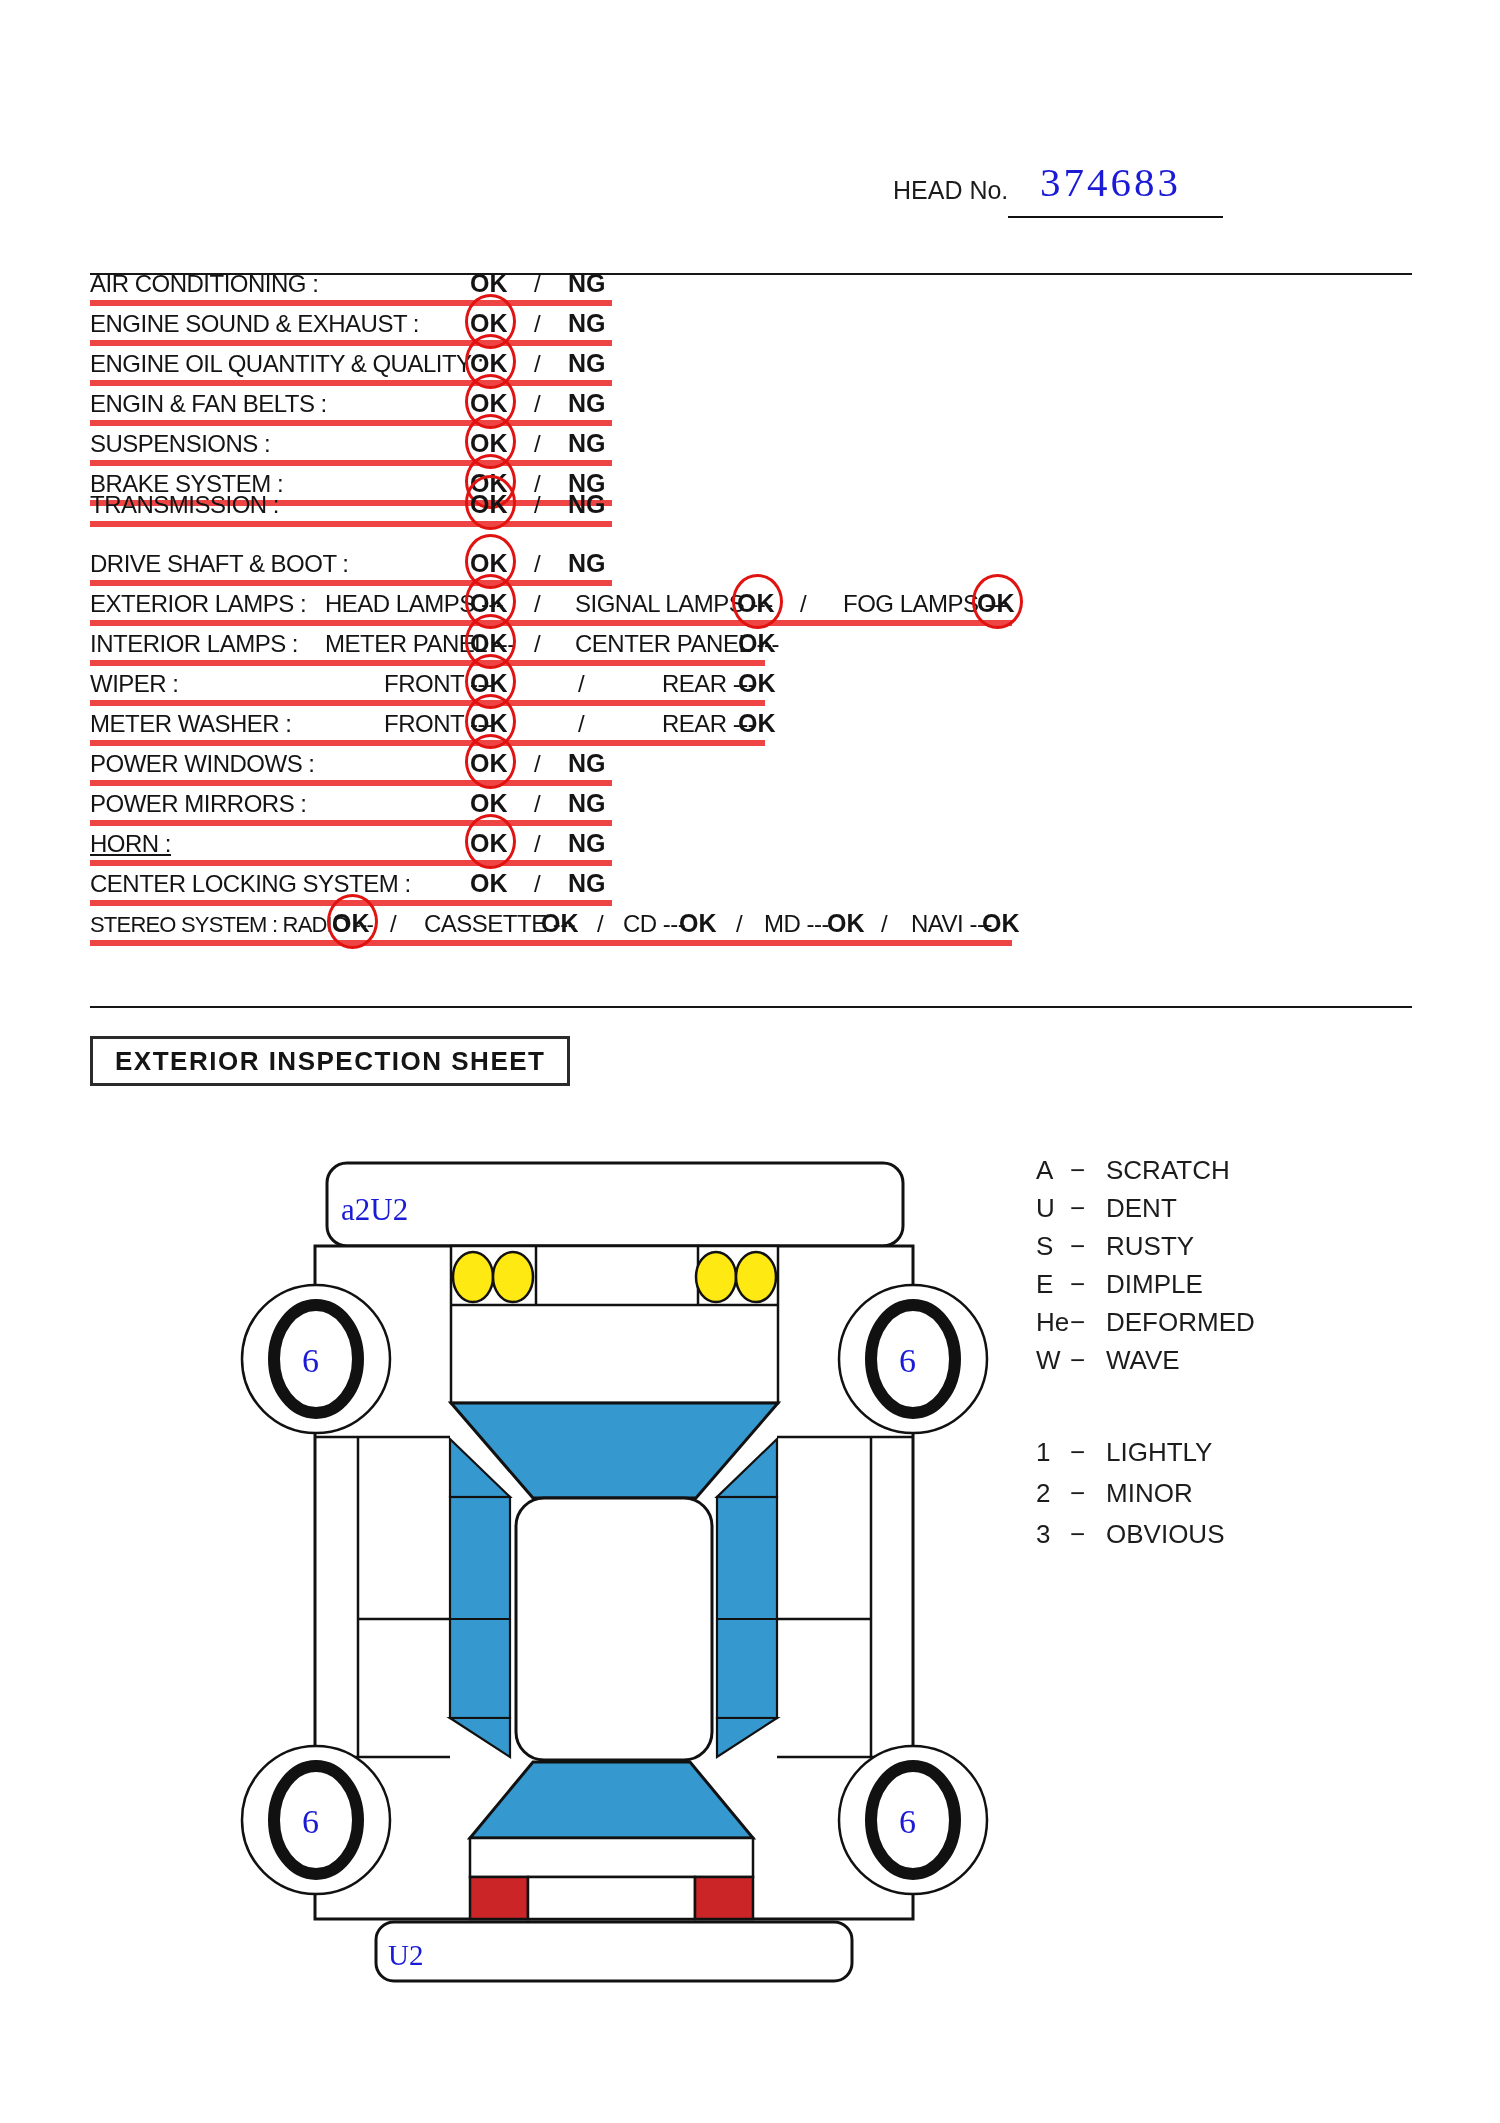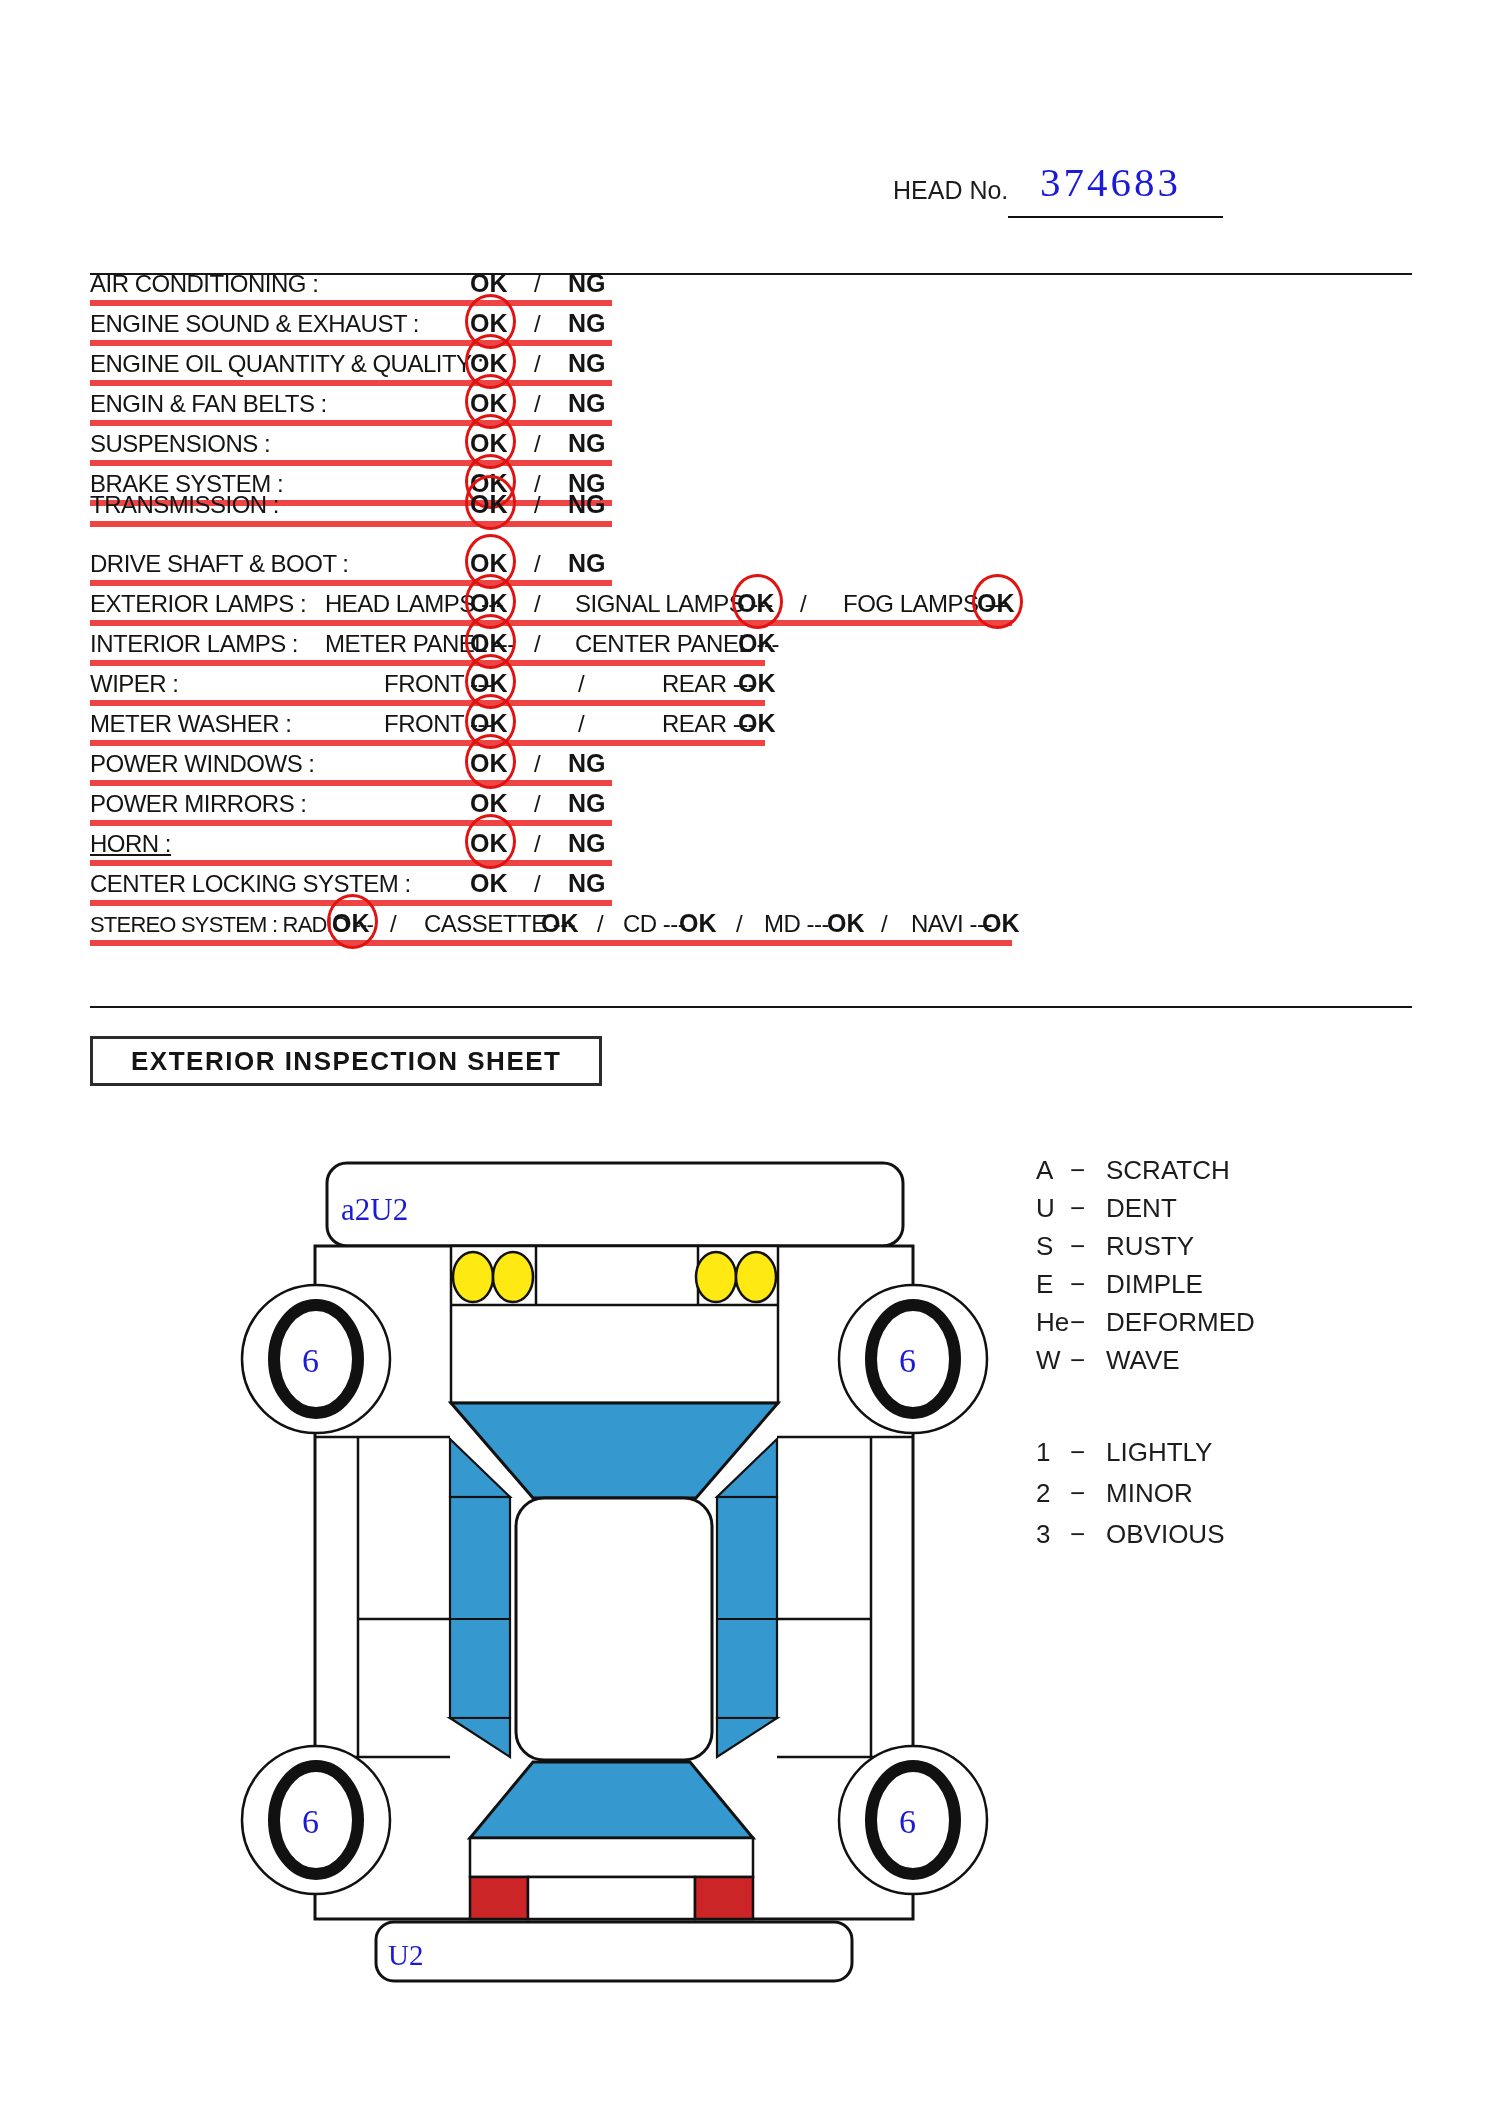--- a/index.html
+++ b/index.html
@@ -13,21 +13,21 @@
   #code-underline{left:1008px;top:216px;width:215px;height:0;border-bottom:2px solid #111;}
   .rule{left:90px;width:1322px;height:0;border-top:2px solid #161616;}
   
   .crow{position:absolute;left:90px;height:36px;border-bottom:6px solid #ef4444;}
   .frag{position:absolute;bottom:2px;white-space:pre;font-size:24px;letter-spacing:-.5px;color:#141414;}
   .frag.b{font-weight:bold;font-size:25px;letter-spacing:0;}
   .frag.cond{font-size:22px;letter-spacing:-.8px;}
   .okcircle{position:absolute;top:-10px;width:45px;height:49px;border-radius:50%;}
   
   #ext-box{left:90px;top:1036px;height:44px;line-height:44px;border:3px solid #2b2b2b;
-           padding:0 38px;font-size:26px;font-weight:bold;letter-spacing:1.5px;color:#151515;}
+           padding:0 22px;font-size:26px;font-weight:bold;letter-spacing:1.5px;color:#151515;}
   
   .legend{position:absolute;left:1036px;}
   .lrow{display:flex;align-items:center;font-size:26px;color:#1c1c1c;}
   .legend.g1 .lrow{height:38px;}
   .legend.g2 .lrow{height:41px;}
   .lkey{width:34px;}
   .ldash{width:36px;}
   svg text{font-family:"Liberation Serif",serif;}
 </style>
 </head>

